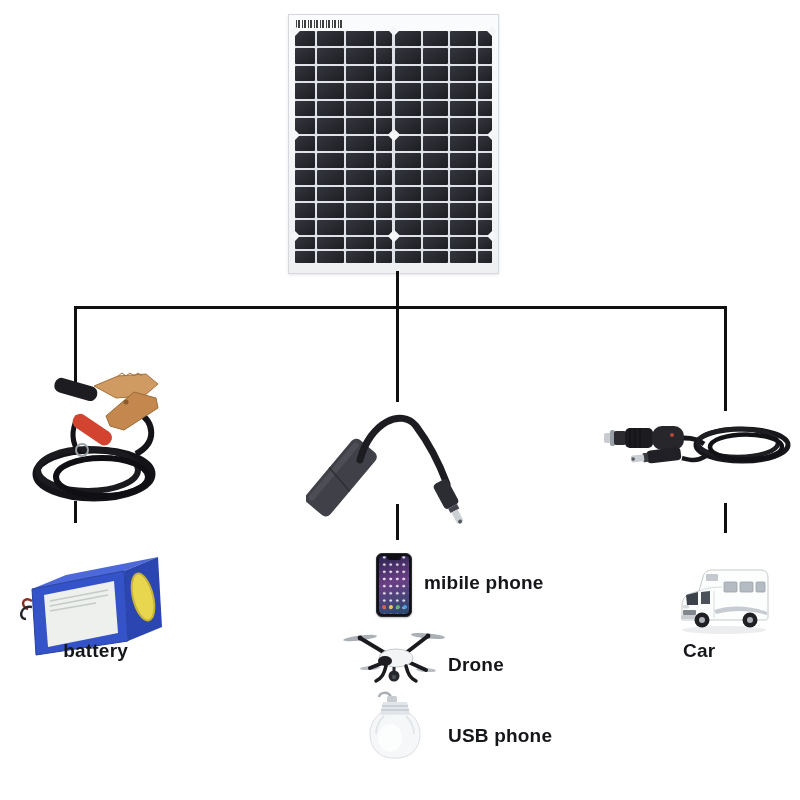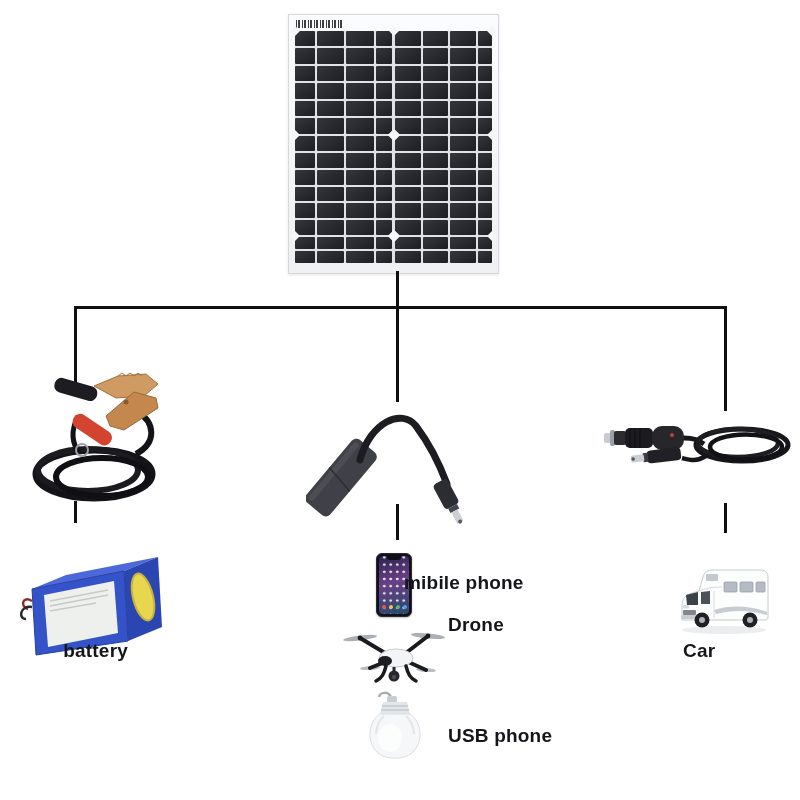--- a/index.html
+++ b/index.html
@@ -317,17 +317,17 @@
     <rect x="7" y="45" width="6" height="3.5" rx="1" fill="#d9dcdf"></rect>
     <rect x="7" y="50" width="13" height="5" rx="1" fill="#82878d"></rect>
     <rect x="5" y="55" width="18" height="4" rx="1.5" fill="#c9cdd1"></rect>
     <circle cx="26" cy="60" r="7.5" fill="#202024"></circle>
       <circle cx="26" cy="60" r="3" fill="#aeb3b9"></circle>
     <circle cx="74" cy="60" r="7.5" fill="#202024"></circle>
       <circle cx="74" cy="60" r="3" fill="#aeb3b9"></circle>
   </svg>
 
   <div class="lbl" style="left:24px;top:640px;width:104px;text-align:right">battery</div>
-  <div class="lbl" style="left:404px;top:572px">mibile phone</div>
-  <div class="lbl" style="left:448px;top:614px">Drone</div>
+  <div class="lbl" style="left:424px;top:572px">mibile phone</div>
+  <div class="lbl" style="left:448px;top:654px">Drone</div>
   <div class="lbl" style="left:448px;top:725px">USB phone</div>
   <div class="lbl" style="left:683px;top:640px;width:84px;">Car</div>
 </div>
 
 </body></html>

